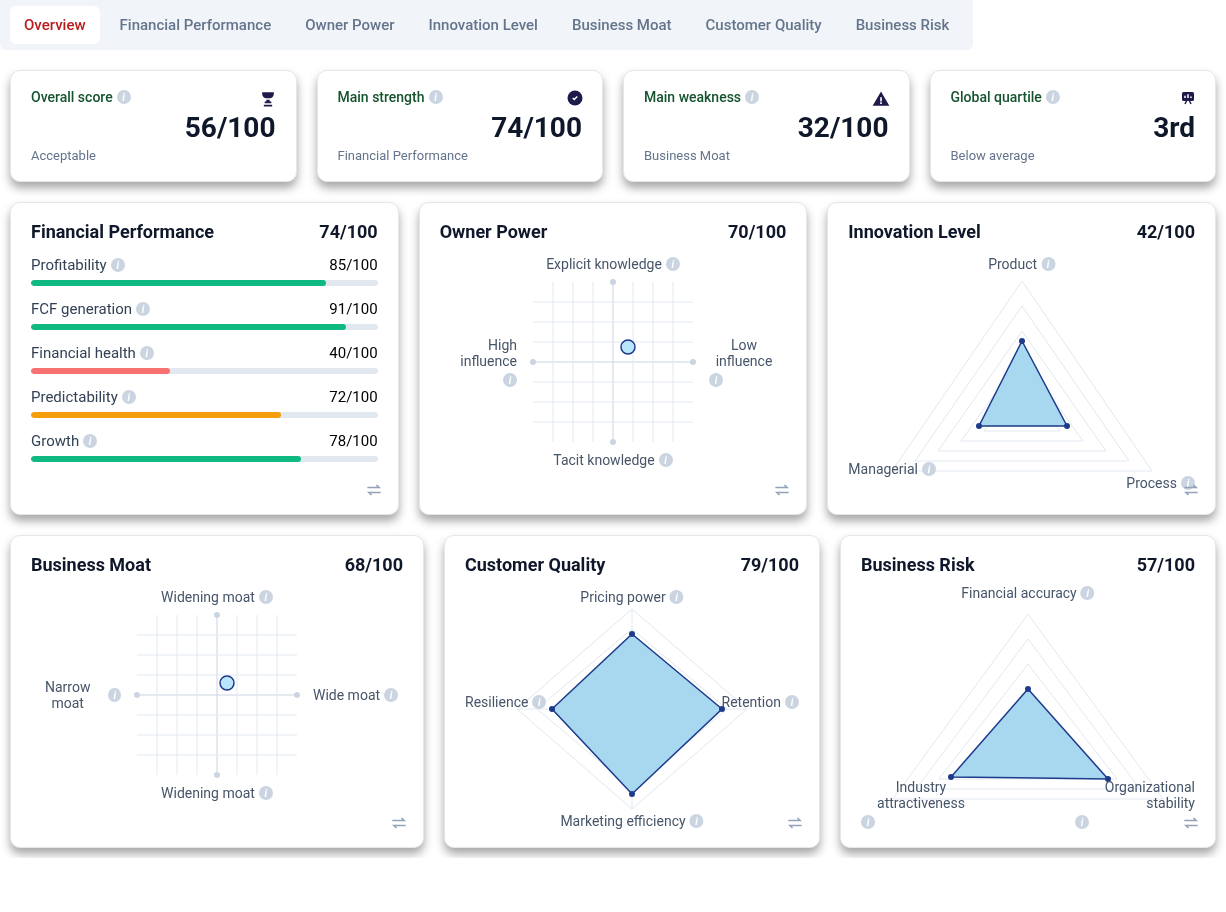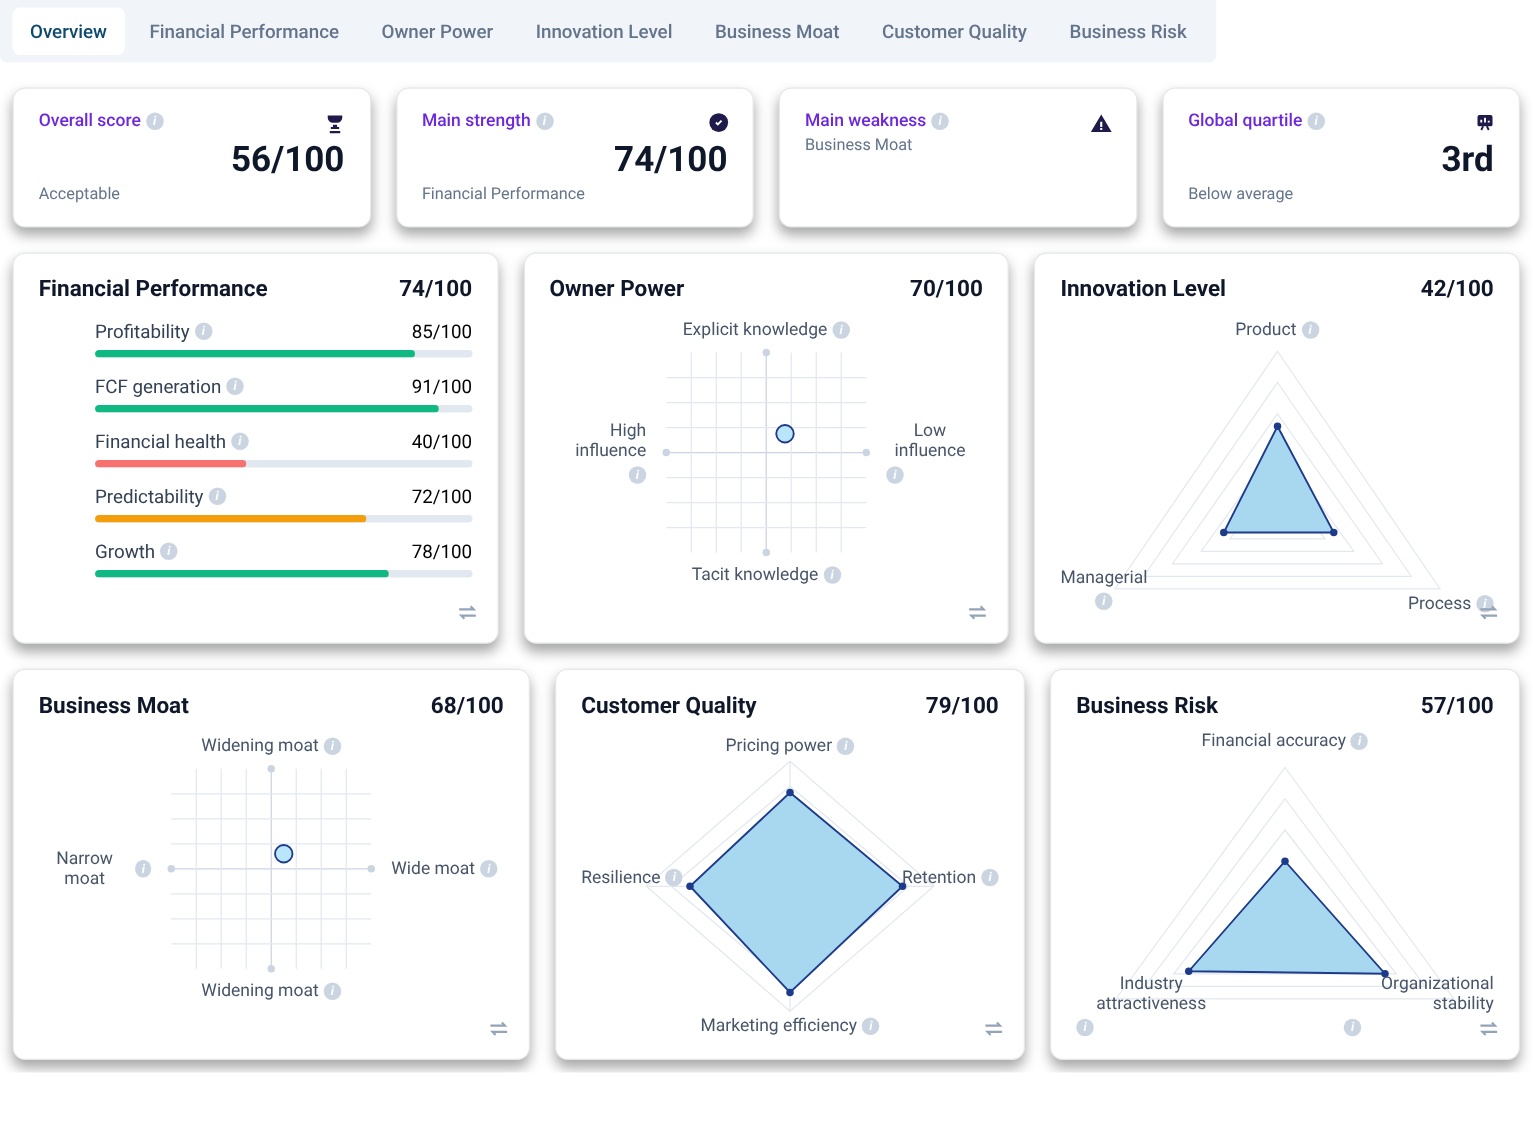--- a/index.html
+++ b/index.html
@@ -18,21 +18,21 @@
     border-radius: 0 0 6px 6px;
   }
   .tab {
     padding: 10px 14px;
     color: #64748b;
     font-size: 15px;
     font-weight: 500;
     cursor: pointer;
     border-radius: 6px;
   }
-  .tab.active { background: #fff; color: #0c4a6e; }
+  .tab.active { background: #fff; color: #b91c1c; }
   .row1 {
     display: grid;
     grid-template-columns: repeat(4, 1fr);
     gap: 20px;
     padding: 20px 10px 10px 10px;
   }
   .row2, .row3 {
     display: grid;
     grid-template-columns: repeat(3, 1fr);
     gap: 20px;
@@ -46,21 +46,21 @@
     box-shadow: 0 6px 10px rgba(0,0,0,0.35);
     position: relative;
   }
   .card-header-line {
     display: flex;
     align-items: center;
     gap: 4px;
   }
   .card-title-sm {
     font-size: 14px;
-    color: #6d28d9;
+    color: #14532d;
     font-weight: 500;
   }
   .info-icon {
     display:inline-flex; align-items:center; justify-content:center;
     width: 14px; height: 14px;
     border-radius: 50%;
     background: #cbd5e1;
     color: #fff;
     font-size: 10px;
     font-weight: 700;
@@ -96,21 +96,20 @@
     font-weight: 700;
     color: #0f172a;
   }
   .panel-score {
     font-size: 18px;
     font-weight: 700;
     color: #0f172a;
   }
   .metric {
     margin-bottom: 14px;
-    margin-left: 45px;
   }
   .metric-row {
     display: flex;
     justify-content: space-between;
     align-items: center;
     font-size: 15px;
     margin-bottom: 6px;
   }
   .metric-label { display:flex; align-items:center; gap:4px; color:#334155;}
   .metric-val { color:#000000; }
@@ -185,20 +184,21 @@
           <circle cx="12" cy="12" r="10"></circle>
           <path d="M9 12l2 2 4-4" stroke="#fff" stroke-width="2" fill="none"></path>
         </svg>
     </span>
   </div>
   <div class="card">
     <div class="card-header-line">
       <span class="card-title-sm">Main weakness</span>
       <span class="info-icon">i</span>
     </div>
+    <div class="big-score">32/100</div>
     <div class="subtext">Business Moat</div>
     <span class="top-icon">
       <svg width="20" height="20" viewBox="0 0 24 24" fill="#1e1b4b">
           <path d="M12 3 2 20h20L12 3zm-1 7h2v5h-2zm0 6h2v2h-2z"></path>
         </svg>
     </span>
   </div>
   <div class="card">
     <div class="card-header-line">
       <span class="card-title-sm">Global quartile</span>
@@ -354,21 +354,21 @@
           <circle cx="122" cy="165" r="3" fill="#1e3a8a"></circle>
       </svg>
       <div class="axis-label" style="position:absolute;top:0;left:50%;transform:translateX(-50%);">
           <span>Product</span>
           <span class="info-icon">i</span>
         </div>
       <div class="axis-label" style="position:absolute;bottom:5px;right:0;">
           <span>Process</span>
           <span class="info-icon">i</span>
         </div>
-      <div class="axis-label" style="position:absolute;bottom:8px;left:0;flex-direction:column;">
+      <div class="axis-label" style="position:absolute;bottom:19px;left:0;">
           <span>Managerial</span>
           <span class="info-icon">i</span>
         </div>
     </div>
     <span class="swap-icon">
       <svg width="20" height="20" viewBox="0 0 24 24" fill="none" stroke="#94a3b8" stroke-width="2">
           <path d="M4 9h14l-3-3M20 15H6l3 3"></path>
         </svg>
     </span>
   </div>

